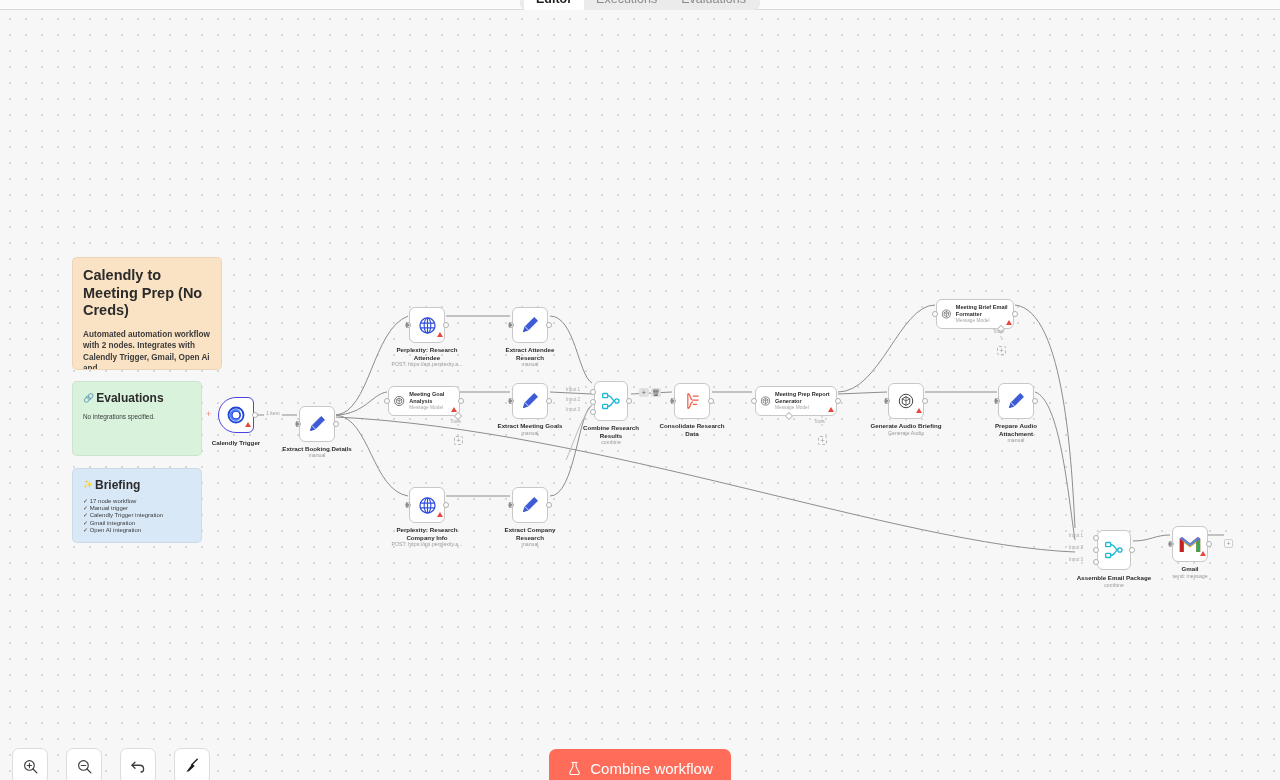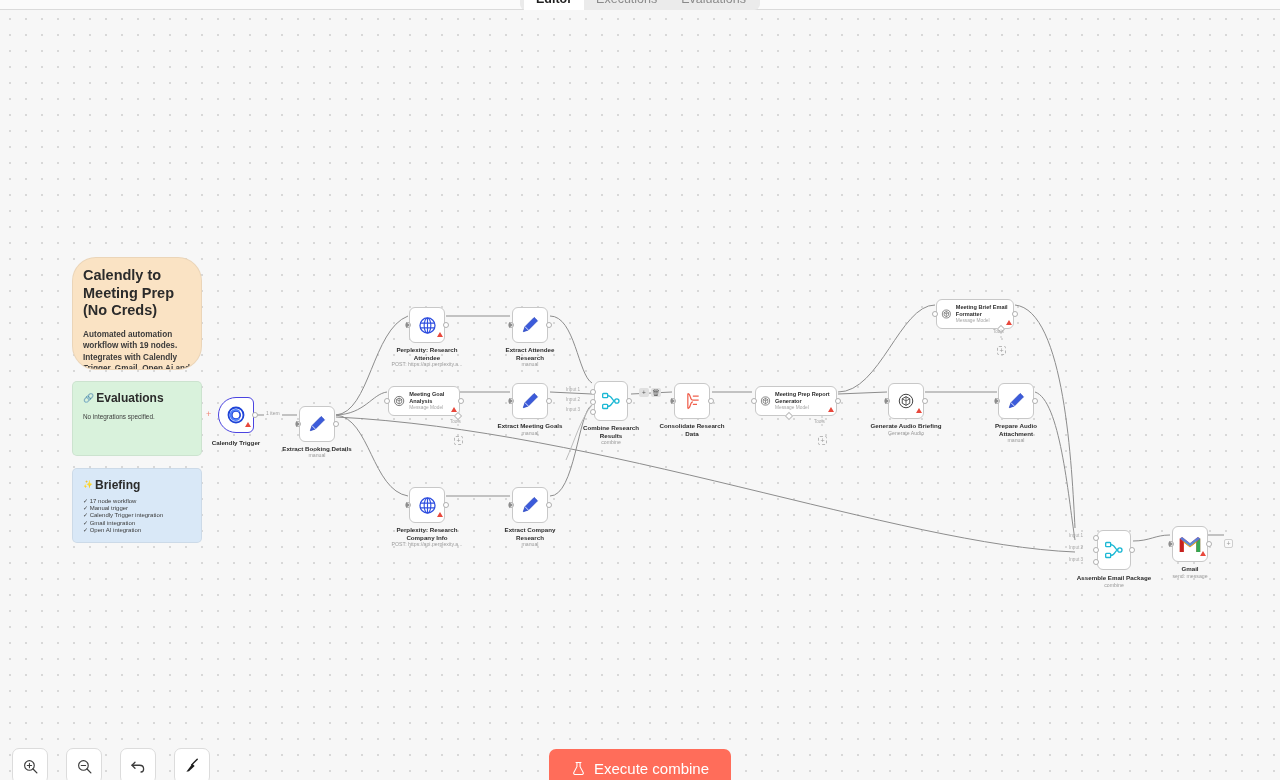--- a/index.html
+++ b/index.html
@@ -179,23 +179,23 @@
       <path d="M592,405 C580,420 575,440 566,460" stroke="#bdbdbd"></path>
     </g>
 
     <g stroke="#c2c2c2" stroke-width="1" stroke-dasharray="2,2" fill="none">
       <path d="M458,408 L458,428"></path>
       <path d="M822,408 L822,428"></path>
       <path d="M1001,320 L1001,338"></path>
     </g>
   </svg>
 
-  <div class="sticky" style="left:72px; top:248px; width:130px; height:113px; background:#fae3c4;border-radius:24px;">
+  <div class="sticky" style="left:72px; top:248px; width:150px; height:113px; background:#fae3c4;">
     <div class="sticky-title">Calendly to Meeting Prep (No Creds)</div>
-    <div class="sticky-body b">Automated automation workflow with 19 nodes. Integrates with Calendly Trigger, Gmail, Open Ai and</div>
+    <div class="sticky-body b">Automated automation workflow with 2 nodes. Integrates with Calendly Trigger, Gmail, Open Ai and</div>
   </div>
 
   <div class="sticky" style="left:72px; top:372px; width:130px; height:75px; background:#d9f2dc;">
     <div style="display:flex; align-items:center; gap:2px;">
       <span style="font-size:9px; line-height:9px;">🔗</span>
       <span class="sticky-title sm">Evaluations</span>
     </div>
     <div class="sticky-body tiny">No integrations specified.</div>
   </div>
 
@@ -518,14 +518,14 @@
     <path d="M19 3 L11.5 10.5" stroke="#1c1c1c" stroke-width="1.8" stroke-linecap="round"></path>
     <path d="M12.5 9 L15.5 12 L8 19 L4.5 19.5 Z" fill="#1c1c1c"></path>
   </svg>
 </div>
 
 <div id="execute-btn">
   <svg width="15" height="17" viewBox="0 0 24 24">
     <path d="M9.5 2.5 V9 L4.5 18.5 C3.8 20 4.6 21.5 6.2 21.5 H17.8 C19.4 21.5 20.2 20 19.5 18.5 L14.5 9 V2.5" fill="none" stroke="#fff" stroke-width="1.7" stroke-linejoin="round"></path>
     <path d="M8 2.5 H16" stroke="#fff" stroke-width="1.7" stroke-linecap="round"></path>
   </svg>
-  <span>Execute combine</span>
+  <span>Combine workflow</span>
 </div>
 
 </body></html>

